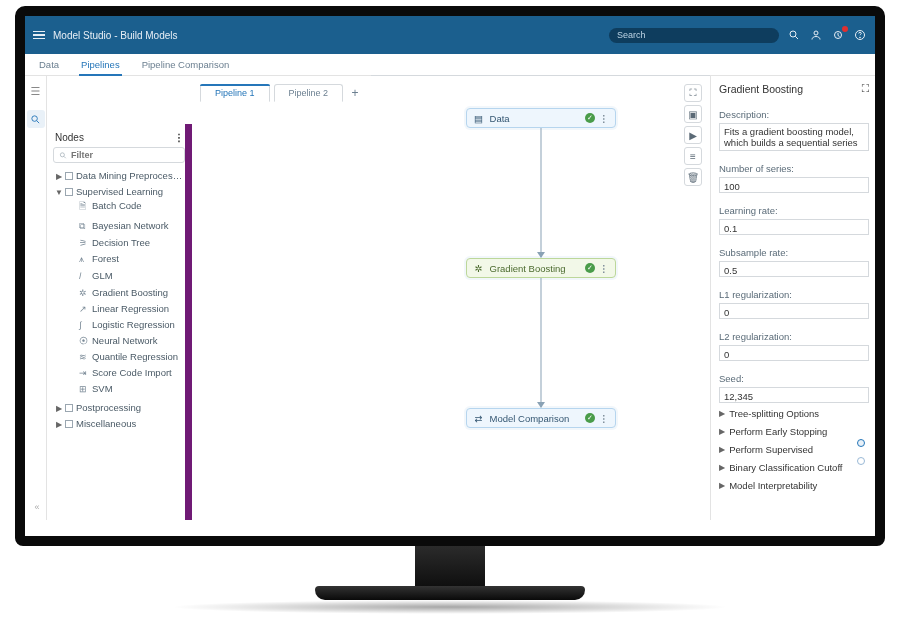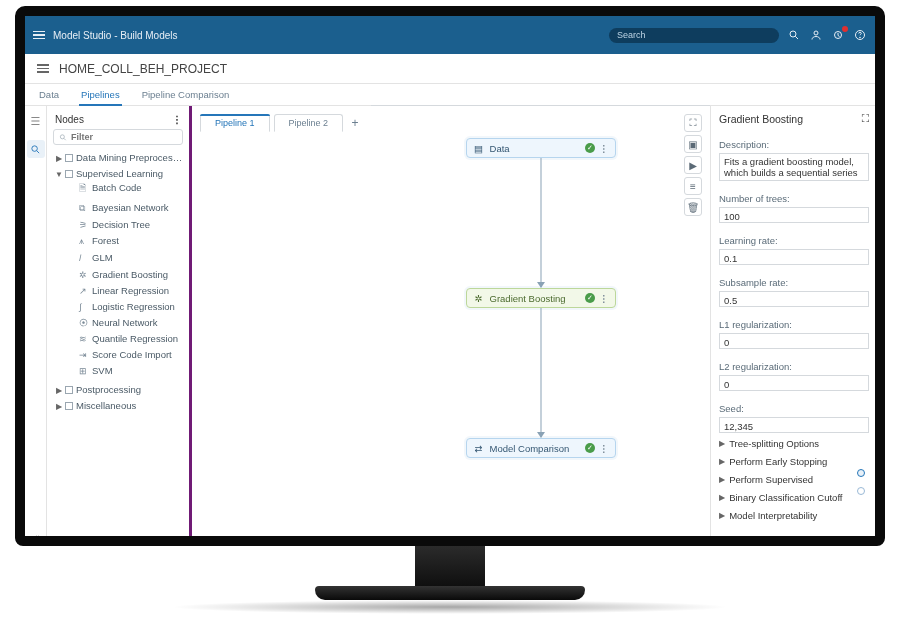--- a/index.html
+++ b/index.html
@@ -28,21 +28,21 @@
     .tab-link { padding:4px 2px 5px 2px; cursor:pointer; position:relative; }
     .tab-link.active { color:#2576b9; }
     .tab-link.active::after { content:""; position:absolute; left:0; right:0; bottom:-1px; height:2px; background:#2576b9; }
 
     .body-row { display:flex; height: calc(100% - 24px - 30px - 22px); }
     .vrail { width:22px; border-right:1px solid #e3e3e3; display:flex; flex-direction:column; align-items:center; padding-top:6px; gap:10px; color:#888; }
     .vrail .rail-item { width:18px; height:18px; display:flex; align-items:center; justify-content:center; font-size:11px; border-radius:3px; cursor:pointer; }
     .vrail .rail-item.active { background:#e9f1f8; color:#2576b9; }
     .collapse-chevrons { font-size:9px; letter-spacing:-3px; margin-top:auto; margin-bottom:8px; color:#aaa; }
 
-    .nodes-panel { width:145px; border-right:3px solid #701a75; padding:6px 6px 6px 6px; font-size:9.5px; color:#4a5a66; display:flex; flex-direction:column; overflow:hidden; }
+    .nodes-panel { width:145px; border-right:7px solid #701a75; padding:6px 0 6px 6px; font-size:9.5px; color:#4a5a66; display:flex; flex-direction:column; overflow:hidden;margin-top:48px; }
     .nodes-panel .panel-head { display:flex; align-items:center; justify-content:space-between; font-size:10px; color:#333; margin:2px 2px 4px 2px; }
     .filter-box { height:16px; border:1px solid #d5d9dd; border-radius:3px; display:flex; align-items:center; gap:4px; padding:0 5px; color:#98a5af; margin-bottom:4px; }
     .filter-box input { border:none; outline:none; font-size:9px; width:100%; background:transparent; color:#333;font-weight:bold; }
     .tree ul { list-style:none; padding-left:0; }
     .tree li { padding:2.5px 0 2.5px 2px; white-space:nowrap; overflow:hidden; text-overflow:ellipsis; }
     .tree .caret { display:inline-block; width:8px; text-align:center; color:#666; font-size:8px; margin-right:2px; }
     .tree .chk { display:inline-block; width:8px; height:8px; border:1px solid #9aa6b0; margin-right:3px; vertical-align:-1px; }
     .tree .children { padding-left:22px; }
     .tree .node-icon { display:inline-block; width:10px; margin-right:3px; color:#7a8a97; font-size:9px; }
 
@@ -117,28 +117,20 @@
       <span class="tb-icon">
         <svg width="12" height="12" viewBox="0 0 24 24" fill="none" stroke="currentColor" stroke-width="2">
             <circle cx="12" cy="12" r="9"></circle>
             <path d="M9.5 9a2.5 2.5 0 015 0c0 1.5-2.5 2-2.5 3.5"></path>
             <circle cx="12" cy="17" r=".8" fill="currentColor"></circle>
           </svg>
       </span>
     </div>
   </div>
 
-  <div class="proj-row">
-    <span class="list-icon">
-        <span></span>
-        <span></span>
-        <span></span>
-      </span>
-    <span>HOME_COLL_BEH_PROJECT</span>
-  </div>
 
   <div class="tabs-row">
     <div class="tab-link"><span>Data</span></div>
     <div class="tab-link active"><span>Pipelines</span></div>
     <div class="tab-link"><span>Pipeline Comparison</span></div>
   </div>
 
   <div class="body-row">
 
     <div class="vrail">
@@ -235,21 +227,21 @@
       <div class="ph-title">
         <span>Gradient Boosting</span>
         <span>⛶</span>
       </div>
 
       <div class="lbl">Description:</div>
       <div class="field multiline">
           <span>Fits a gradient boosting model, which builds a sequential series of decision tre</span>
         </div>
 
-      <div class="lbl">Number of trees:</div>
+      <div class="lbl">Number of series:</div>
       <div class="field">
           <span>100</span>
         </div>
 
       <div class="lbl">Learning rate:</div>
       <div class="field">
           <span>0.1</span>
         </div>
 
       <div class="lbl">Subsample rate:</div>

